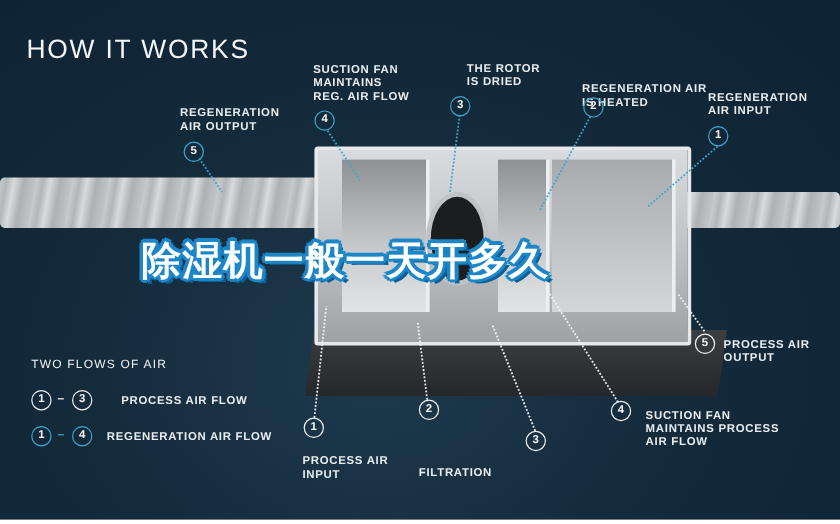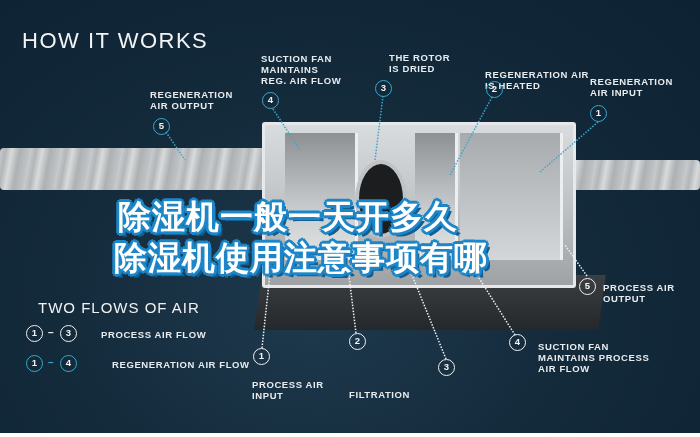--- a/index.html
+++ b/index.html
@@ -13,21 +13,21 @@
   .circ.w { border-color:#f0f2f3; }
   .duct { position:absolute; border-radius:4px;
     background: repeating-linear-gradient(100deg, #c9ccce 0px, #b3b6b8 6px, #d8dadb 12px, #aeb1b3 20px, #c2c5c7 30px); }
   .unit { position:absolute; left:262px; top:122px; width:308px; height:160px; background:linear-gradient(180deg,#d9dcde 0%, #bfc3c6 50%, #9ea2a5 100%); border:3px solid #e6e8ea; border-radius:3px; }
   .unit .sec { position:absolute; top:8px; bottom:25px; background:linear-gradient(180deg,#8d9194 0%,#c9ccce 60%, #e2e4e5 100%); border-right:3px solid #eceeef; }
   .base { position:absolute; left:258px; top:275px; width:344px; height:55px; background:linear-gradient(180deg,#3c3f42 0%, #25282b 100%); transform:skewX(-8deg); }
   .rotor { position:absolute; left:355px; top:160px; width:44px; height:70px; border-radius:50%; background:#1b1d1f; border:4px solid #bfc3c5; }
   .banner { position:absolute; color:#ffffff; font-family:"DejaVu Sans", sans-serif; font-weight:700; font-size:33px; letter-spacing:1px; white-space:nowrap;
     text-shadow: 3px 0 0 #1c86c8, -3px 0 0 #1c86c8, 0 3px 0 #1c86c8, 0 -3px 0 #1c86c8, 2px 2px 0 #1c86c8, -2px -2px 0 #1c86c8, 2px -2px 0 #1c86c8, -2px 2px 0 #1c86c8, 4px 4px 0 #0e5f95; margin-top: 32px; }
   svg.lines { position:absolute; left:0; top:0; }
-  .legend-title { position:absolute; left:38px; top:299px; color:#f0f2f3; font-size:15px; letter-spacing:1px; }
+  .legend-title { position:absolute; left:26px; top:299px; color:#f0f2f3; font-size:10px; letter-spacing:1px; }
   .dash { position:absolute; color:#f0f2f3; font-size:10px; font-weight:700; }
 </style>
 </head>
 <body>
 
 <div class="stage">
 
   <div class="title">HOW IT WORKS</div>
 
   <div class="duct" style="left:0; top:148px; width:272px; height:42px;"></div>
@@ -103,19 +103,18 @@
     <div class="circ w" style="left:26px; top:325px;">1</div>
     <div class="dash" style="left:48px; top:327px;">–</div>
     <div class="circ w" style="left:60px; top:325px;">3</div>
     <div class="lbl" style="left:89px; top:329px;padding-left:12px;">PROCESS AIR FLOW</div>
   </div>
 
   <div>
     <div class="circ" style="left:26px; top:328px; top:329px; top:328px; top:328px; top:329px; top:329px; top:329px; top:329px; top:329px; top:329px; top:329px; top:328px; top:329px; top:355px;">1</div>
     <div class="dash" style="left:48px; top:357px; color:#3fa6c9;">–</div>
     <div class="circ" style="left:60px; top:355px;">4</div>
-    <div class="lbl" style="left:89px; top:359px;margin-left:23px;">REGENERATION AIR FLOW</div>
+    <div class="lbl" style="left:89px; top:359px;">REGENERATION AIR FLOW</div>
   </div>
 
   <div class="banner" style="left:118px; top:163px;">除湿机一般一天开多久</div>
-  <div class="banner" style="left:114px; top:204px;">除湿机使用注意事项有哪</div>
 
 </div>
 
 </body></html>

